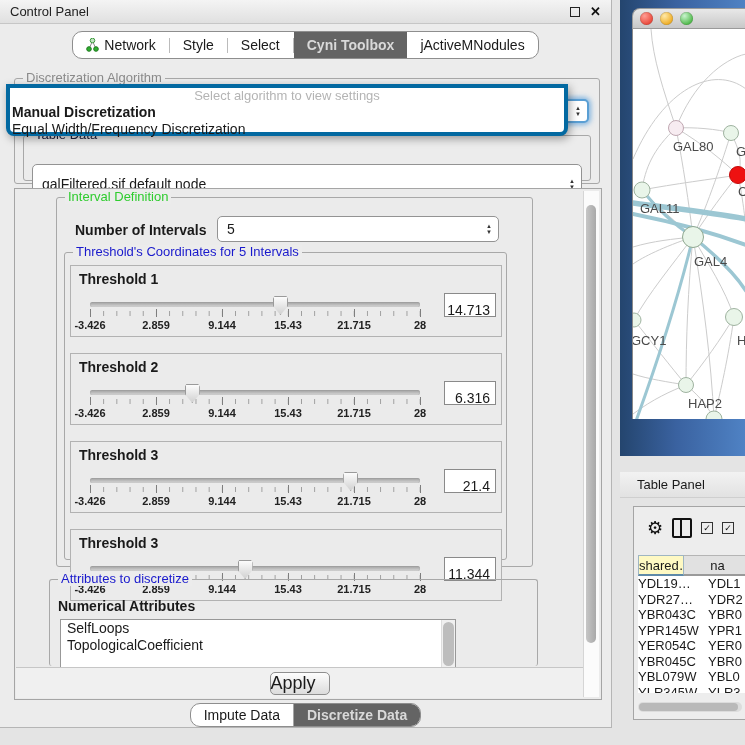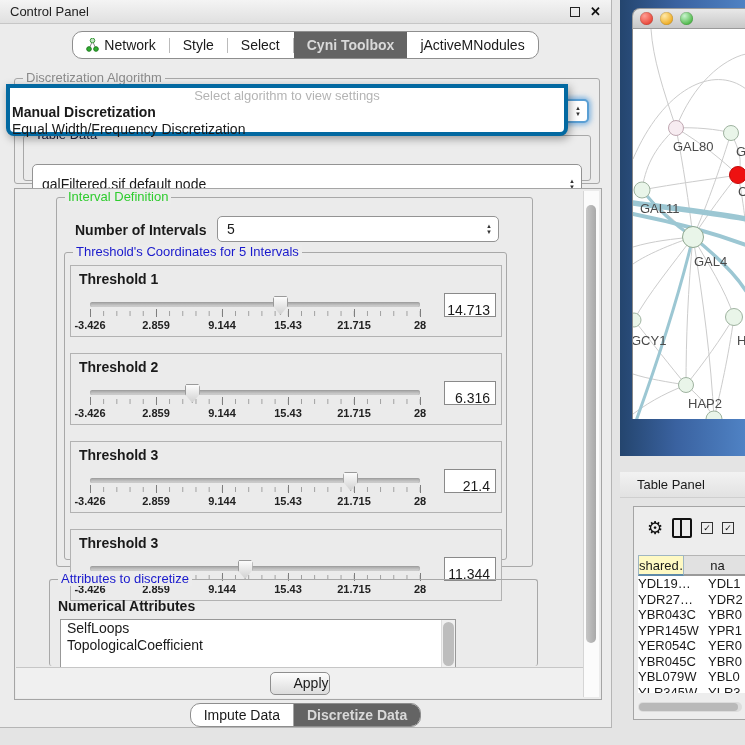--- a/index.html
+++ b/index.html
@@ -81,21 +81,21 @@
   
   #attr-list{position:absolute;left:10px;top:39px;width:394px;height:48px;background:#fff;
         border:1px solid #989898;overflow:hidden}
   #attr-list .item{font-size:14px;line-height:17px;padding-left:6px;white-space:nowrap}
   #attr-scroll{position:absolute;right:0;top:0;bottom:0;width:13px;background:#f0f0f0;border-left:1px solid #ddd}
   #attr-scroll .thumb{position:absolute;left:1px;right:1px;top:2px;bottom:2px;background:#bdbdbd;border-radius:6px}
 
   #apply-bar{position:absolute;left:1px;right:18px;bottom:1px;height:30px;border-top:1px solid #c6c6c6;
         background:#f0f0f0;display:flex;justify-content:center;align-items:center}
   #apply-btn{width:58px;height:21px;background:linear-gradient(#fdfdfd,#dcdcdc);border:1px solid #8e8e8e;
-        border-radius:5px;font-size:14px;text-align:right;line-height:20px}
+        border-radius:5px;font-size:18px;text-align:left;line-height:20px}
 
   
   #desktop{left:620px;top:0;width:125px;height:456px;
         background:linear-gradient(90deg,#24456e 0,#3a62a0 45%,#4f82c4 100%)}
   #net-titlebar{left:632px;top:8px;width:113px;height:21px;background:linear-gradient(#e8e8e8,#c8c8c8);
         border:1px solid #9a9a9a;border-right:none;border-radius:8px 0 0 0;display:flex;
         align-items:center;gap:7px;padding-left:7px;box-sizing:border-box}
   .tl{width:13px;height:13px;border-radius:50%;box-shadow:inset 0 0 1px rgba(0,0,0,.5)}
   .tl.red{background:radial-gradient(circle at 35% 30%,#ff9d94,#ea4a3c 70%)}
   .tl.yellow{background:radial-gradient(circle at 35% 30%,#ffe9a8,#efae27 70%)}

